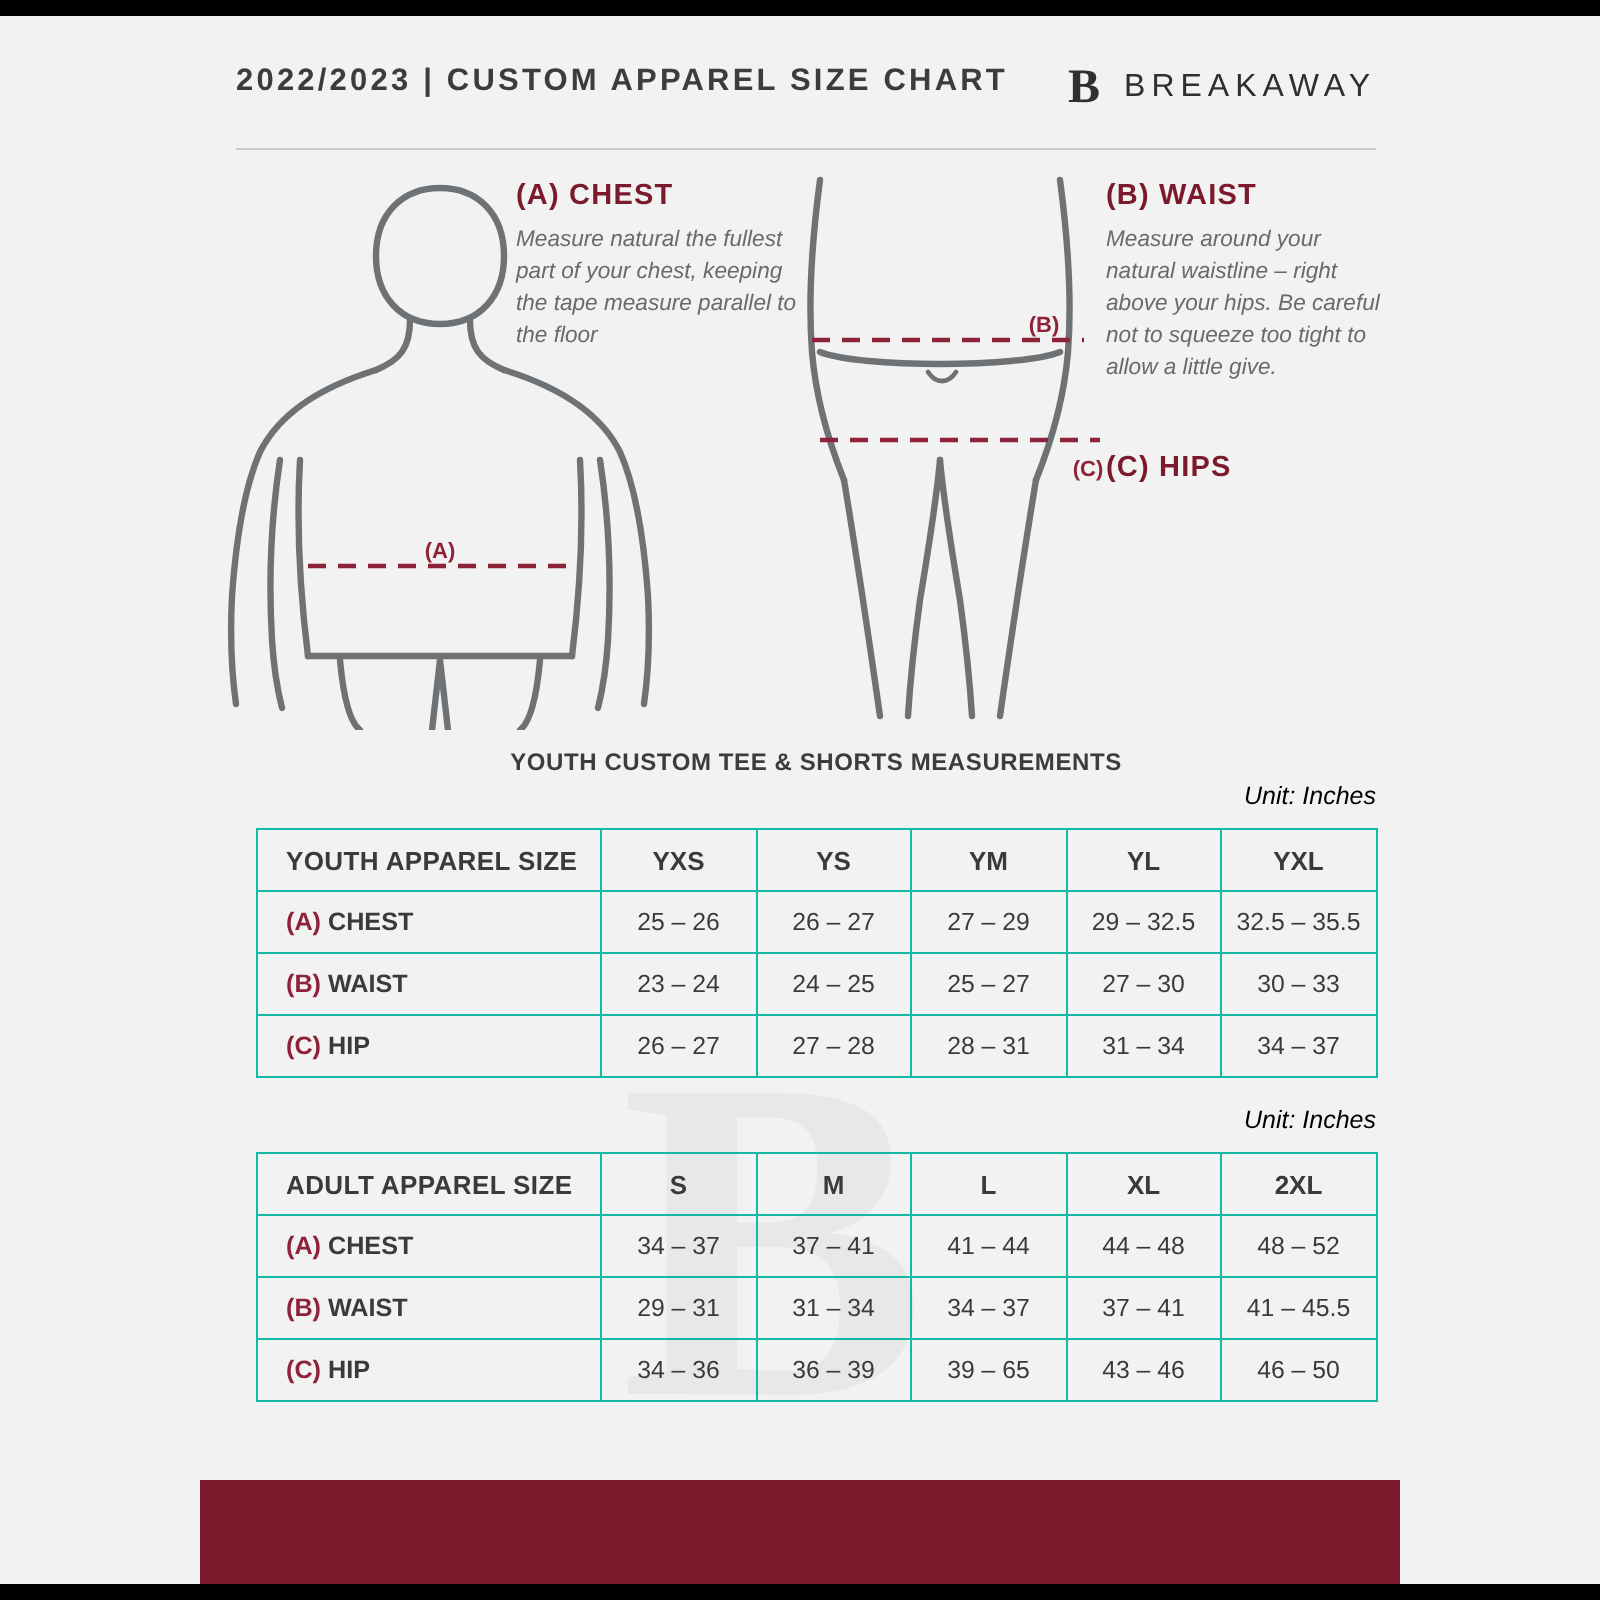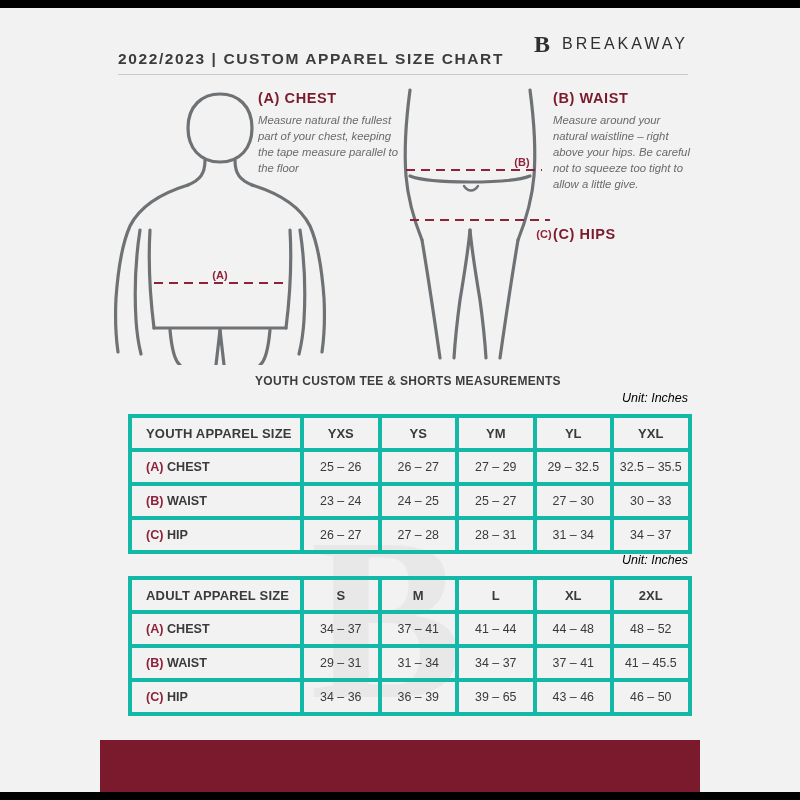--- a/index.html
+++ b/index.html
@@ -44,21 +44,21 @@
 
   
   .header {
     position: absolute;
     left: 0; top: 22px;
     width: 800px;
     height: 44px;
   }
   .header-title {
     position: absolute;
-    left: 118px; top: 20px;
+    left: 118px; top: 2px;
     font-size: 15.5px;
     font-weight: 700;
     letter-spacing: 1.6px;
     color: #3c3c3c;
     white-space: nowrap;
   }
   .brand {
     position: absolute;
     right: 112px; top: 2px;
     display: flex;
@@ -136,21 +136,21 @@
     color: #000000;
     margin-top: 3px;
     margin-bottom: 9px;
   }
   table {
     width: 560px;
     border-collapse: collapse;
     table-layout: fixed;
   }
   th, td {
-    border: 4px solid #14b8a6;
+    border: 1px solid #14b8a6;
     height: 30px;
     font-size: 12.4px;
     color: #3a3a3a;
     text-align: center;
     padding: 0;
   }
   th {
     font-weight: 700;
     font-size: 13px;
   }

